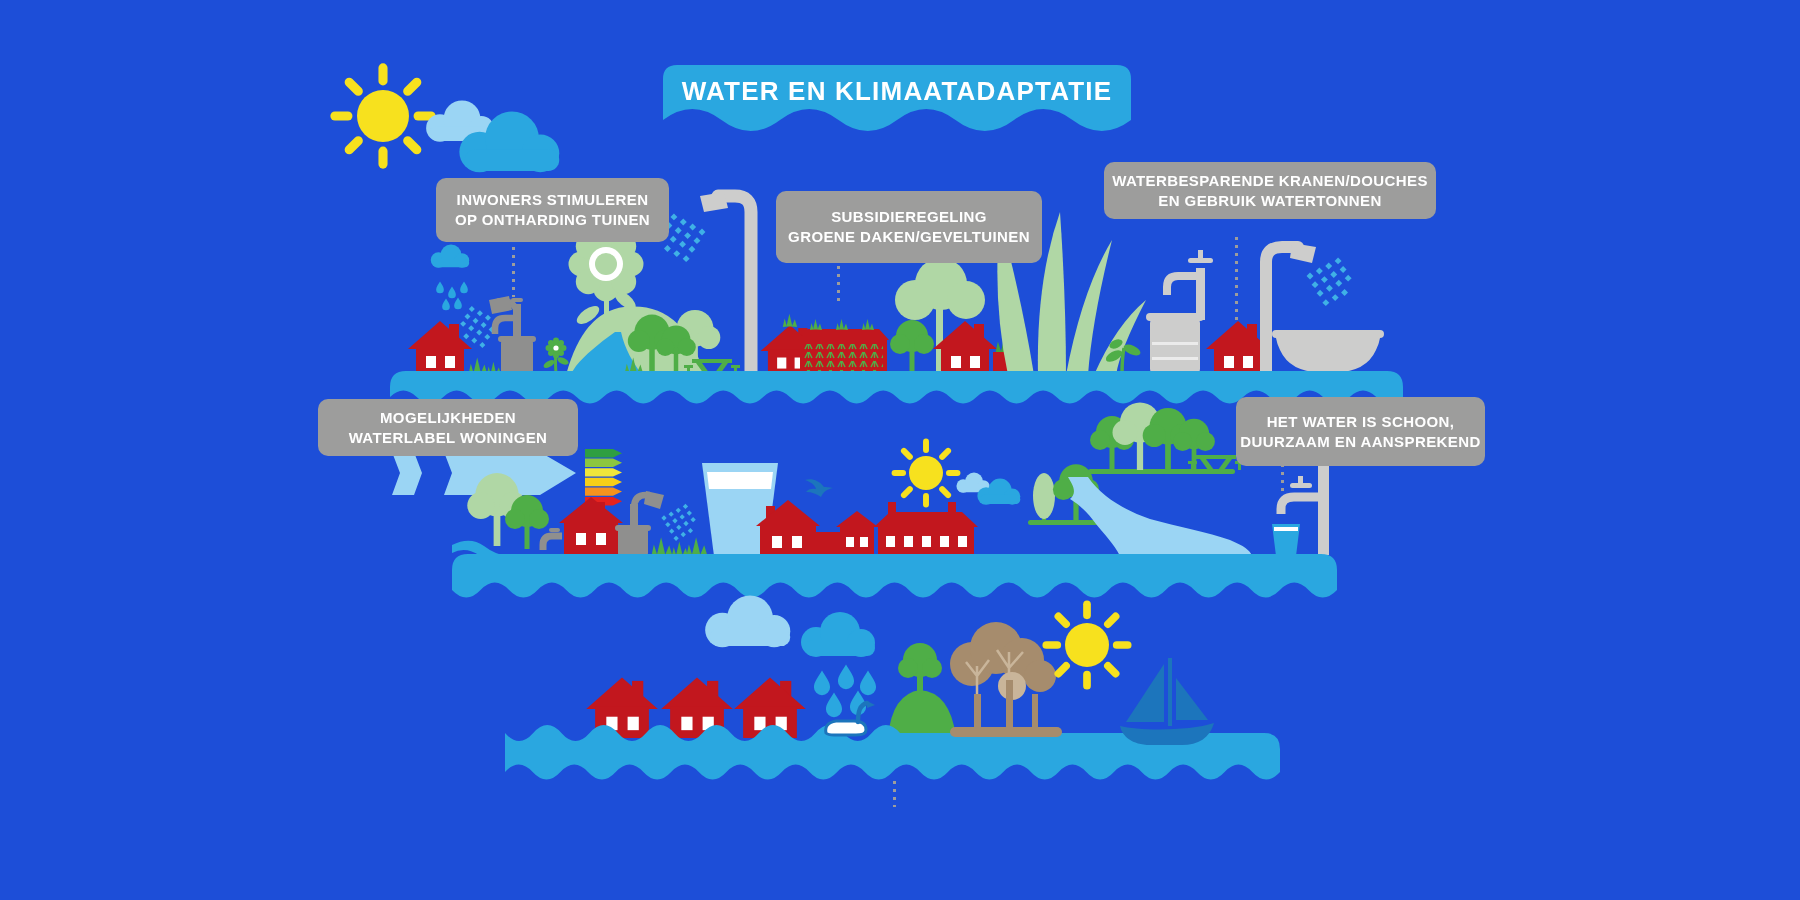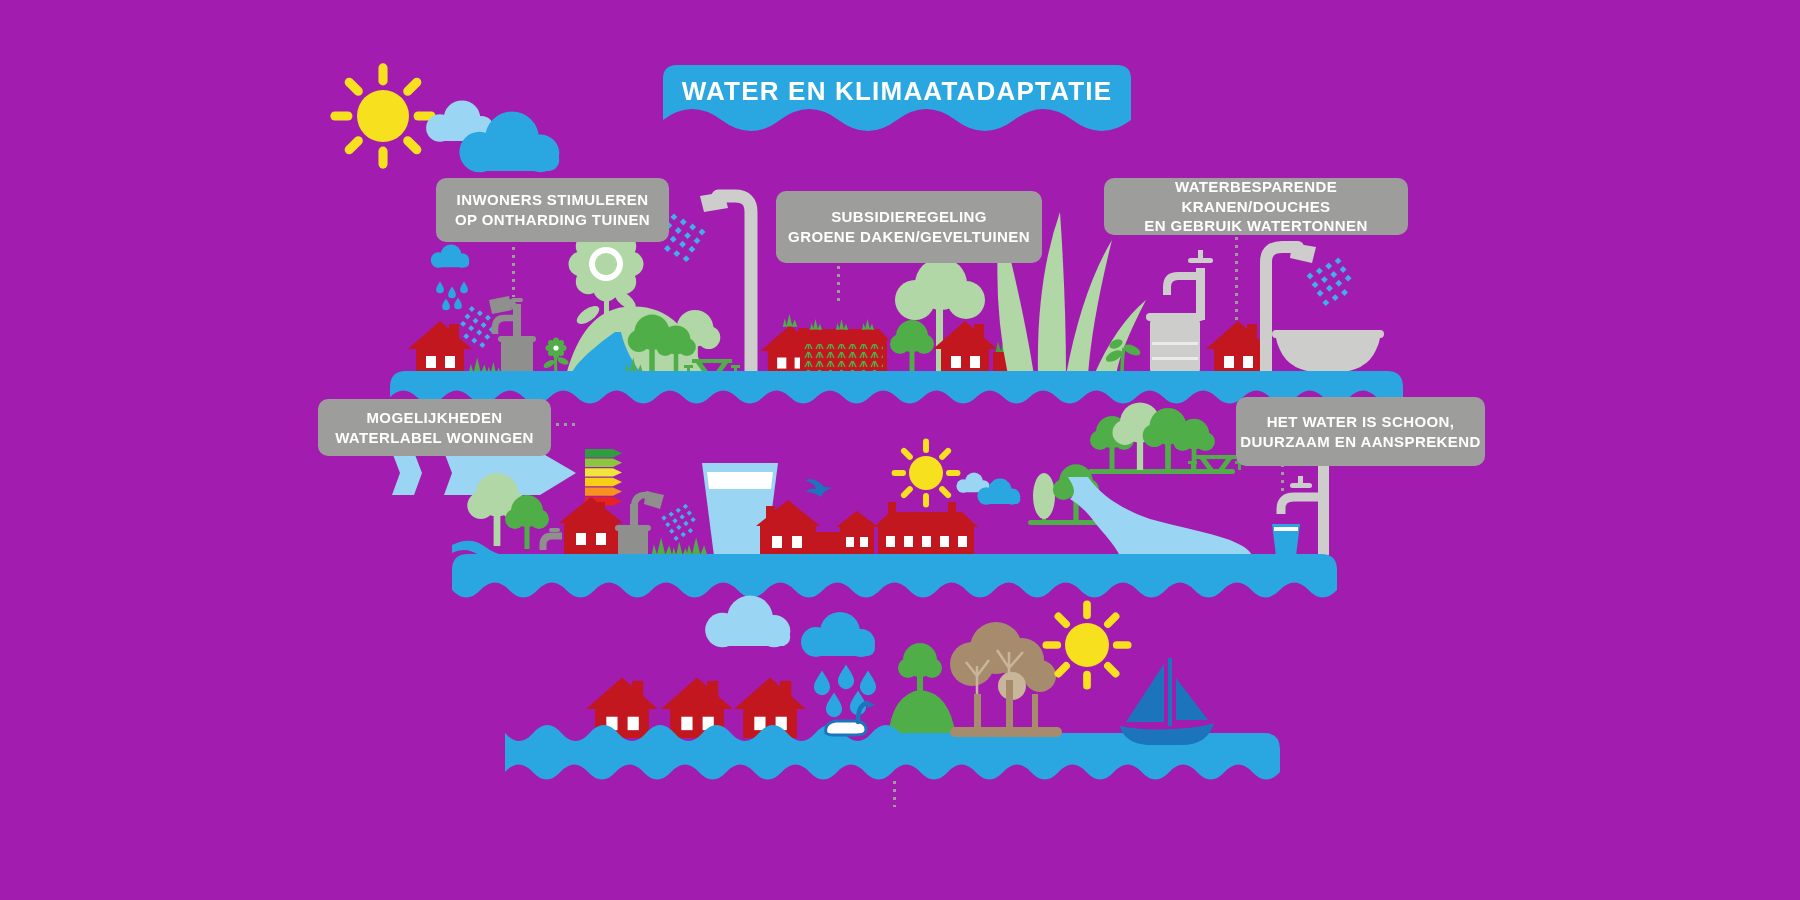--- a/index.html
+++ b/index.html
@@ -1,16 +1,16 @@
 <!DOCTYPE html>
 <html><head>
 <meta charset="utf-8">
 <style>
   html,body{margin:0;padding:0;background:#fff;}
-  .stage{position:relative;width:1800px;height:900px;background:#a21caf;overflow:hidden;
+  .stage{position:relative;width:1800px;height:900px;background:#1d4ed8;overflow:hidden;
          font-family:"Liberation Sans",sans-serif;}
   .stage svg{position:absolute;left:0;top:0;}
   .banner-title{position:absolute;left:663px;top:65px;width:468px;height:52px;
     display:flex;align-items:center;justify-content:center;color:#fff;
     font-size:26px;font-weight:bold;letter-spacing:1.2px;z-index:3;}
   .label{position:absolute;background:#9D9D9C;border-radius:10px;z-index:3;
     display:flex;align-items:center;justify-content:center;text-align:center;
     color:#fff;font-weight:bold;font-size:15px;line-height:1.32;letter-spacing:.4px;}
   .label span{white-space:pre-line;}
   .vdots{position:absolute;width:3px;z-index:2;
@@ -400,25 +400,25 @@
 <div class="banner-title">WATER EN KLIMAATADAPTATIE</div>
 
 <div class="label" style="left:436px;top:178px;width:233px;height:64px">
   <span>INWONERS STIMULEREN
 OP ONTHARDING TUINEN</span>
     </div>
 <div class="label" style="left:776px;top:191px;width:266px;height:72px">
   <span>SUBSIDIEREGELING
 GROENE DAKEN/GEVELTUINEN</span>
     </div>
-<div class="label" style="left:1104px;top:178px;width:304px;height:57px">
+<div class="label" style="left:1104px;top:162px;width:332px;height:57px">
   <span>WATERBESPARENDE KRANEN/DOUCHES
 EN GEBRUIK WATERTONNEN</span>
     </div>
-<div class="label" style="left:318px;top:399px;width:233px;height:57px">
+<div class="label" style="left:318px;top:399px;width:260px;height:57px">
   <span>MOGELIJKHEDEN
 WATERLABEL WONINGEN</span>
     </div>
 <div class="label" style="left:1236px;top:397px;width:249px;height:69px">
   <span>HET WATER IS SCHOON,
 DUURZAAM EN AANSPREKEND</span>
     </div>
 
 <div class="vdots" style="left:512px;top:239px;height:58px"></div>
 <div class="vdots" style="left:837px;top:250px;height:52px"></div>

